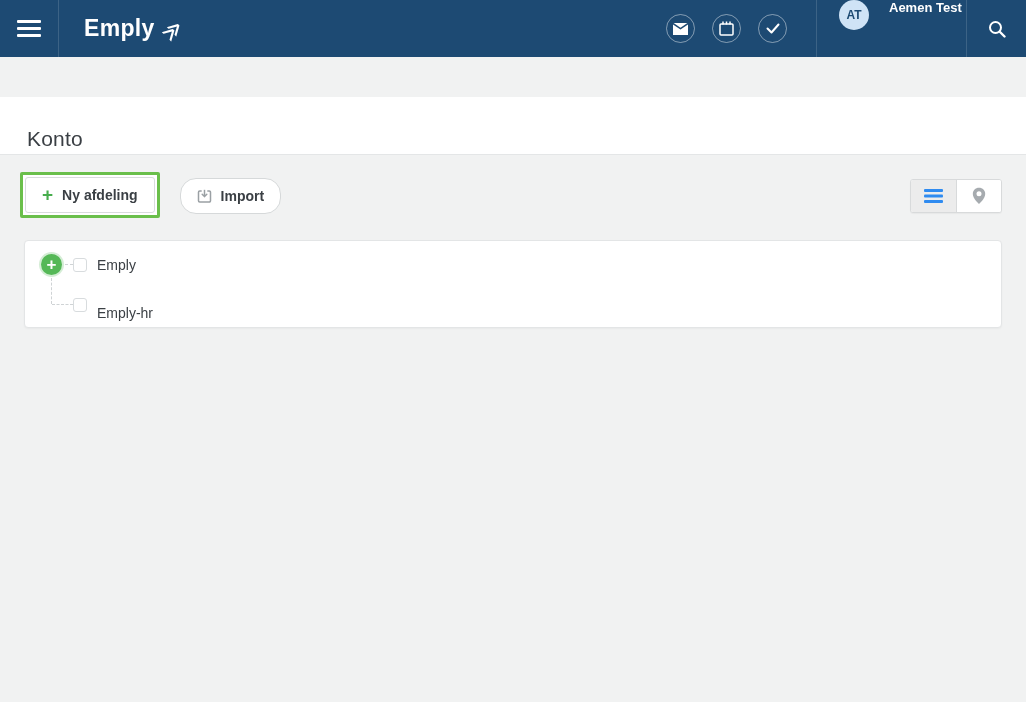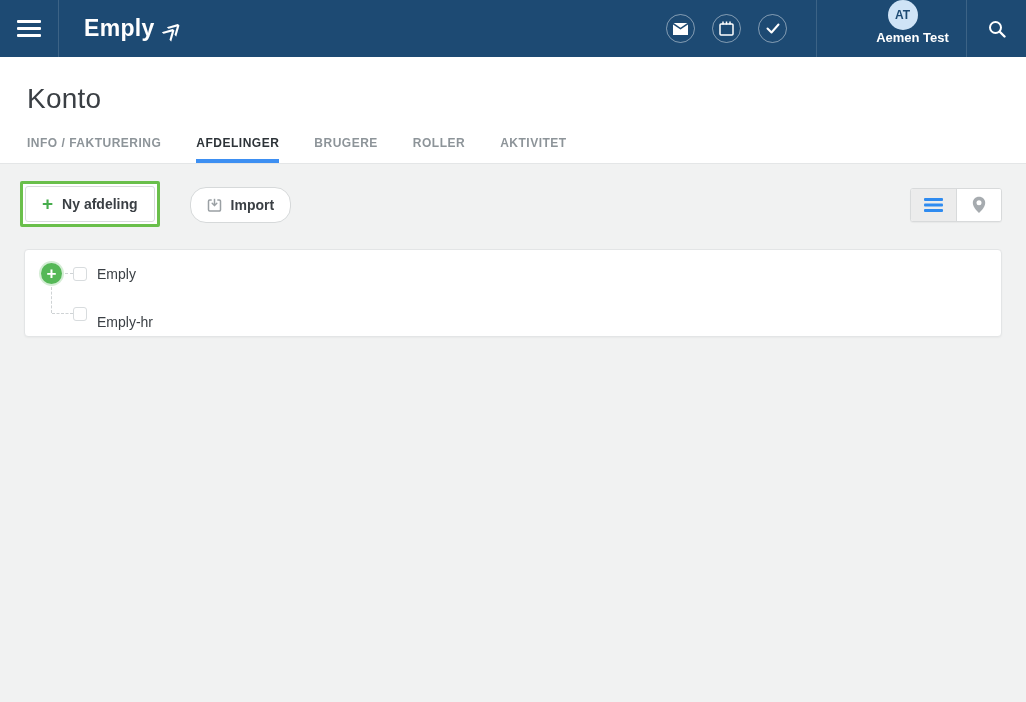--- a/index.html
+++ b/index.html
@@ -32,33 +32,33 @@
     transform:rotate(-45deg); display:inline-block; margin-top:2px;
   }
   .tb-spacer { flex:1; }
   .tb-icons { display:flex; align-items:center; gap:17px; margin-right:29px; }
   .circle-btn {
     width:29px; height:29px; border-radius:50%;
     border:1px solid rgba(255,255,255,0.45);
     display:flex; align-items:center; justify-content:center; cursor:pointer;
   }
   .user-area {
-    width:149px; display:flex; align-items:center; padding-left:22px; cursor:pointer;flex-direction:column;
+    width:149px; display:flex; align-items:flex-start; padding-left:22px; cursor:pointer;
   }
   .avatar {
     width:30px; height:30px; border-radius:50%; background:#cfe3f6;
     color:#1d4a73; font-size:12px; font-weight:700;
     display:flex; align-items:center; justify-content:center; flex:0 0 auto;
   }
   .user-name { color:#fff; font-size:13px; font-weight:700; margin-left:20px; white-space:nowrap; }
   .search-area { width:59px; display:flex; align-items:center; justify-content:center; cursor:pointer; }
 
   
   .header { background:#fff; padding-left:27px; border-bottom:1px solid #e4e6e7; }
-  .page-title { padding-top:27px; font-size:28px; font-weight:400; color:#3a3f44; letter-spacing:0.2px; line-height:30px; }
+  .page-title { padding-top:27px; font-size:21px; font-weight:400; color:#3a3f44; letter-spacing:0.2px; line-height:30px;margin-top:40px; }
   .tabs { display:flex; gap:35px; margin-top:22px; }
   .tab {
     font-size:12px; font-weight:700; letter-spacing:0.5px;
     color:#8d9499; padding-bottom:13px; cursor:pointer; white-space:nowrap;
   }
   .tab.active { color:#2d3338; padding-bottom:9px; border-bottom:4px solid #3d8ff2; }
 
   
   .content { padding:17px 24px 0 24px; }
   .toolbar { display:flex; align-items:flex-start; }
@@ -66,21 +66,21 @@
     border:3px solid #6abf4b; background:#fff; padding:2px;
     border-radius:2px; margin-left:-4px;
   }
   .btn {
     height:36px; display:inline-flex; align-items:center; gap:9px;
     padding:0 16px; background:#fff; border:1px solid #d6d9da; border-radius:3px;
     font-size:14px; font-weight:600; color:#3a3f44; cursor:pointer; white-space:nowrap;
   }
   .btn-new { border-color:#d9dcdd; }
   .plus-glyph { color:#47ad4d; font-size:19px; font-weight:700; line-height:1; margin-top:-2px; }
-  .btn-import { margin-left:30px; margin-top:6px;border-radius:16px; }
+  .btn-import { margin-left:20px; margin-top:6px;border-radius:16px; }
   .toggle-group {
     margin-left:auto; margin-top:7px; display:flex;
     border:1px solid #d8dadb; border-radius:3px; background:#fff;
     box-shadow:0 1px 1px rgba(0,0,0,0.04); overflow:hidden;
   }
   .toggle-btn { width:45px; height:32px; display:flex; align-items:center; justify-content:center; cursor:pointer; background:#fff; }
   .toggle-btn.active { background:#ececec; }
   .toggle-btn + .toggle-btn { border-left:1px solid #d8dadb; }
 
   
@@ -163,27 +163,20 @@
   <div class="search-area">
     <svg width="18" height="18" viewBox="0 0 18 18" fill="none">
       <circle cx="7.5" cy="7.5" r="5.5" stroke="#ffffff" stroke-width="2"></circle>
       <line x1="12" y1="12" x2="16.5" y2="16.5" stroke="#ffffff" stroke-width="2.4" stroke-linecap="round"></line>
     </svg>
   </div>
 </div>
 
 <div class="header">
   <div class="page-title">Konto</div>
-  <div class="tabs">
-    <div class="tab">INFO / FAKTURERING</div>
-    <div class="tab active">AFDELINGER</div>
-    <div class="tab">BRUGERE</div>
-    <div class="tab">ROLLER</div>
-    <div class="tab">AKTIVITET</div>
-  </div>
 </div>
 
 <div class="content">
 
   <div class="toolbar">
     <div class="highlight-wrap">
       <button class="btn btn-new">
         <span class="plus-glyph">+</span>
         <span>Ny afdeling</span>
       </button>

